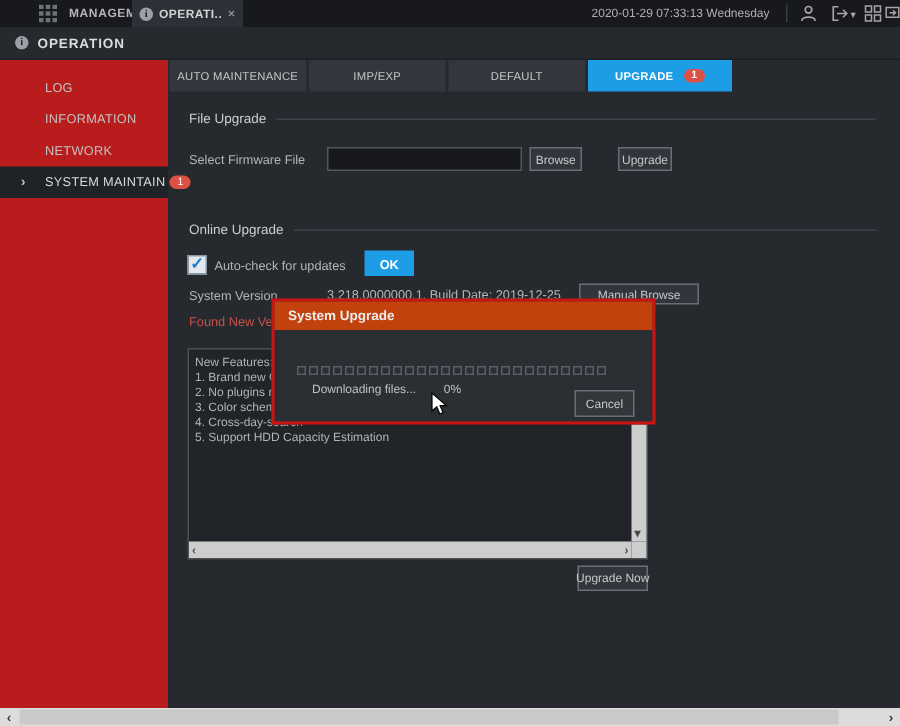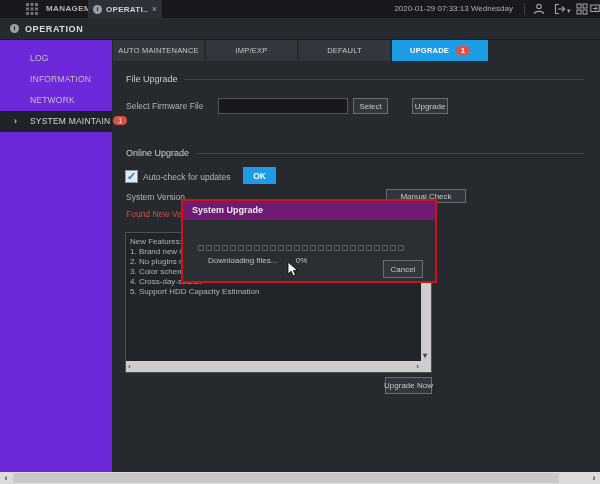--- a/index.html
+++ b/index.html
@@ -20,21 +20,21 @@
   .toptab-close{font-size:9px;color:#a7a7a7;flex:none;line-height:9px;}
   .datetime{right:87px;top:0;height:18px;line-height:18px;font-size:8px;color:#b0b0b0;}
   .topdiv{top:3px;width:1px;height:12px;background:#3a3e44;}
   .topicon{top:3px;width:12px;height:12px;}
   .caret{top:7px;font-size:7px;color:#a8a8a8;line-height:7px;}
   
   .subbar{left:0;top:18px;width:600px;height:22px;background:#26292e;border-bottom:1px solid #1b1e22;
           box-sizing:border-box;display:flex;align-items:center;padding-left:10px;gap:6px;}
   .subtitle{font-size:9px;font-weight:bold;color:#dcdcdc;letter-spacing:.6px;}
   
-  .sidebar{left:0;top:40px;width:112px;height:432px;background:#6d28d9;padding-top:8px;box-sizing:border-box;}
+  .sidebar{left:0;top:40px;width:112px;height:432px;background:#b91c1c;padding-top:8px;box-sizing:border-box;}
   .side-item{position:relative;height:21px;line-height:21px;padding-left:30px;font-size:8.5px;
              color:#c2c2c2;white-space:nowrap;letter-spacing:.2px;}
   .side-item.active{background:#1f2327;color:#d8d8d8;}
   .side-arrow{position:absolute;left:14px;top:0;font-size:9px;color:#c8c8c8;font-weight:bold;}
   .badge{display:inline-block;margin-left:3px;min-width:12px;height:9px;border-radius:5px;background:#dd5145;
          color:#fff;font-size:7px;line-height:9px;text-align:center;vertical-align:1px;padding:0 1px;}
   
   .tab{top:40px;height:21px;background:#33373d;color:#c6c6c6;font-size:7.5px;letter-spacing:.2px;
        display:flex;align-items:center;justify-content:center;gap:4px;}
   .tab.active{background:#1c9de5;color:#fff;font-weight:bold;}
@@ -52,21 +52,21 @@
   .red-text{font-size:8.5px;color:#c7524a;white-space:nowrap;}
   
   .feat-box{left:125px;top:232px;width:307px;height:141px;background:#212529;border:1px solid #4c5056;box-sizing:border-box;}
   .feat-line{font-size:8px;color:#b2b2b2;white-space:nowrap;line-height:10px;}
   .vscroll{background:#cdcdcd;}
   .hscroll{background:#cdcdcd;}
   .scroll-arrow{color:#4a4a4a;font-size:8px;line-height:10px;font-weight:bold;}
   
   .modal{left:181px;top:199px;width:256px;height:84px;border:2px solid #cf1212;box-sizing:border-box;
          background:#2b2f34;z-index:10;}
-  .modal-title{height:19px;background:#701a75;line-height:19px;padding-left:9px;font-size:9px;
+  .modal-title{height:19px;background:#c2410c;line-height:19px;padding-left:9px;font-size:9px;
                font-weight:bold;color:#ececec;}
   .pseg{display:inline-block;width:6px;height:6px;border:1px solid #5a5f65;box-sizing:border-box;margin-right:2px;}
   .status-text{font-size:8px;color:#c0c0c0;}
   
   .win-hscroll{left:0;top:472px;width:600px;height:12px;background:#dcdcdc;}
   .win-thumb{left:13px;top:473px;width:546px;height:10px;background:#c9c9c9;}
   .win-arrow{top:472px;width:12px;height:12px;color:#3a3a3a;font-size:9px;line-height:12px;text-align:center;font-weight:bold;}
   svg{display:block;}
 </style>
 </head>
@@ -169,33 +169,34 @@
   <div class="abs tab active" style="left:392px;width:96px;">
     <span>UPGRADE</span>
     <span class="badge">1</span>
     </div>
 
   <div class="abs sec-title" style="left:126px;top:74px;">File Upgrade</div>
   <div class="abs sec-line" style="left:184px;top:79px;width:400px;"></div>
 
   <div class="abs fld-label" style="left:126px;top:101px;">Select Firmware File</div>
   <input class="abs tinput" style="left: 218px; top: 98px; width: 130px; height: 16px;" value="">
-  <div class="abs btn" style="left:353px;top:98px;width:35px;height:16px;">Select</div>
+  <div class="abs btn" style="left:353px;top:98px;width:35px;height:16px;">Browse</div>
   <div class="abs btn" style="left:412px;top:98px;width:36px;height:16px;">Upgrade</div>
 
   <div class="abs sec-title" style="left:126px;top:148px;">Online Upgrade</div>
   <div class="abs sec-line" style="left:196px;top:153px;width:388px;"></div>
 
   <div class="abs checkbox" style="left:125px;top:170px;">
     <span>✓</span></div>
   <div class="abs fld-label" style="left:143px;top:172px;">Auto-check for updates</div>
   <div class="abs btn-blue" style="left:243px;top:167px;width:33px;height:17px;">OK</div>
 
   <div class="abs fld-label" style="left:126px;top:192px;">System Version</div>
-  <div class="abs btn" style="left:386px;top:189px;width:80px;height:14px;z-index:1;">Manual Check</div>
+  <div class="abs fld-label" style="left:218px;top:191px;">3.218.0000000.1, Build Date: 2019-12-25</div>
+  <div class="abs btn" style="left:386px;top:189px;width:80px;height:14px;z-index:1;">Manual Browse</div>
 
   <div class="abs red-text" style="left:126px;top:209px;">Found New Version</div>
 
   <div class="abs feat-box">
     <div class="feat-line" style="padding:4px 0 0 4px;">New Features:</div>
     <div class="feat-line" style="padding-left:4px;">1. Brand new GUI</div>
     <div class="feat-line" style="padding-left:4px;">2. No plugins required</div>
     <div class="feat-line" style="padding-left:4px;">3. Color scheme options</div>
     <div class="feat-line" style="padding-left:4px;">4. Cross-day-search</div>
     <div class="feat-line" style="padding-left:4px;">5. Support HDD Capacity Estimation</div>

